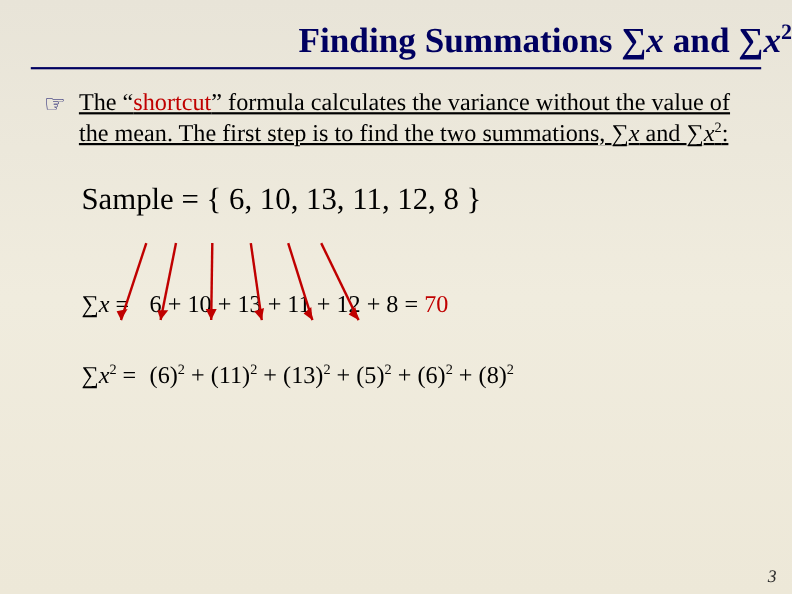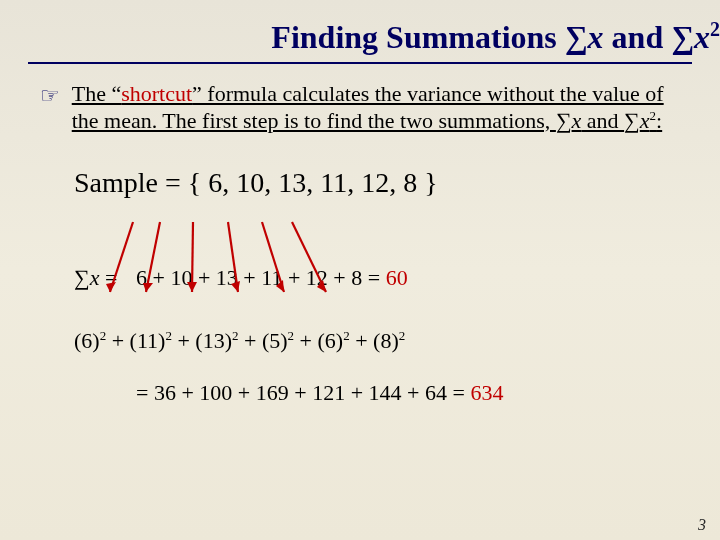--- a/index.html
+++ b/index.html
@@ -101,36 +101,31 @@
     </div>
   </div>
 
   <div class="sample">
     <span>Sample = { </span><span id="sample-vals">6, 10, 13, 11, 12, 8</span><span> }</span>
   </div>
 
   <div class="eqrow row-sumx">
     <span class="lhs"><span class="sigmax">∑</span><span class="ital">x</span><span> = </span></span>
     <span class="rhs">
-      <span id="sumx-expr">6 + 10 + 13 + 11 + 12 + 8</span><span>  =  </span><span class="red">60</span>
+      <span id="sumx-expr">6 + 10 + 13 + 11 + 12 + 8</span><span>  =  </span><span class="red">70</span>
     </span>
   </div>
 
   <div class="eqrow row-sumx2">
+    <span class="lhs"><span class="sigmax">∑</span><span class="ital">x</span><sup class="sq">2</sup><span> = </span></span>
     <span class="rhs">
       <span>(6)</span><sup class="sq">2</sup><span> + </span><span>(11)</span><sup class="sq">2</sup><span> + </span><span>(13)</span><sup class="sq">2</sup><span> + </span><span>(5)</span><sup class="sq">2</sup><span> + </span><span>(6)</span><sup class="sq">2</sup><span> + </span><span>(8)</span><sup class="sq">2</sup>
     </span>
   </div>
 
-  <div class="eqrow row-expand">
-    <span class="lhs"></span>
-    <span class="rhs">
-      <span>=  </span><span>36  +  100  +  169  +  121  +  144  +  64</span><span>  =  </span><span class="red">634</span>
-    </span>
-  </div>
 
   <svg class="arrows" width="720" height="400">
     <g>
       <line x1="133" y1="150" x2="110" y2="220"></line>
         <polygon points="110,220 116,210 106,212"></polygon>
       <line x1="160" y1="150" x2="146" y2="220"></line>
         <polygon points="146,220 153,211 143,211"></polygon>
       <line x1="193" y1="150" x2="192" y2="220"></line>
         <polygon points="192,220 197,210 187,210"></polygon>
       <line x1="228" y1="150" x2="238" y2="220"></line>

